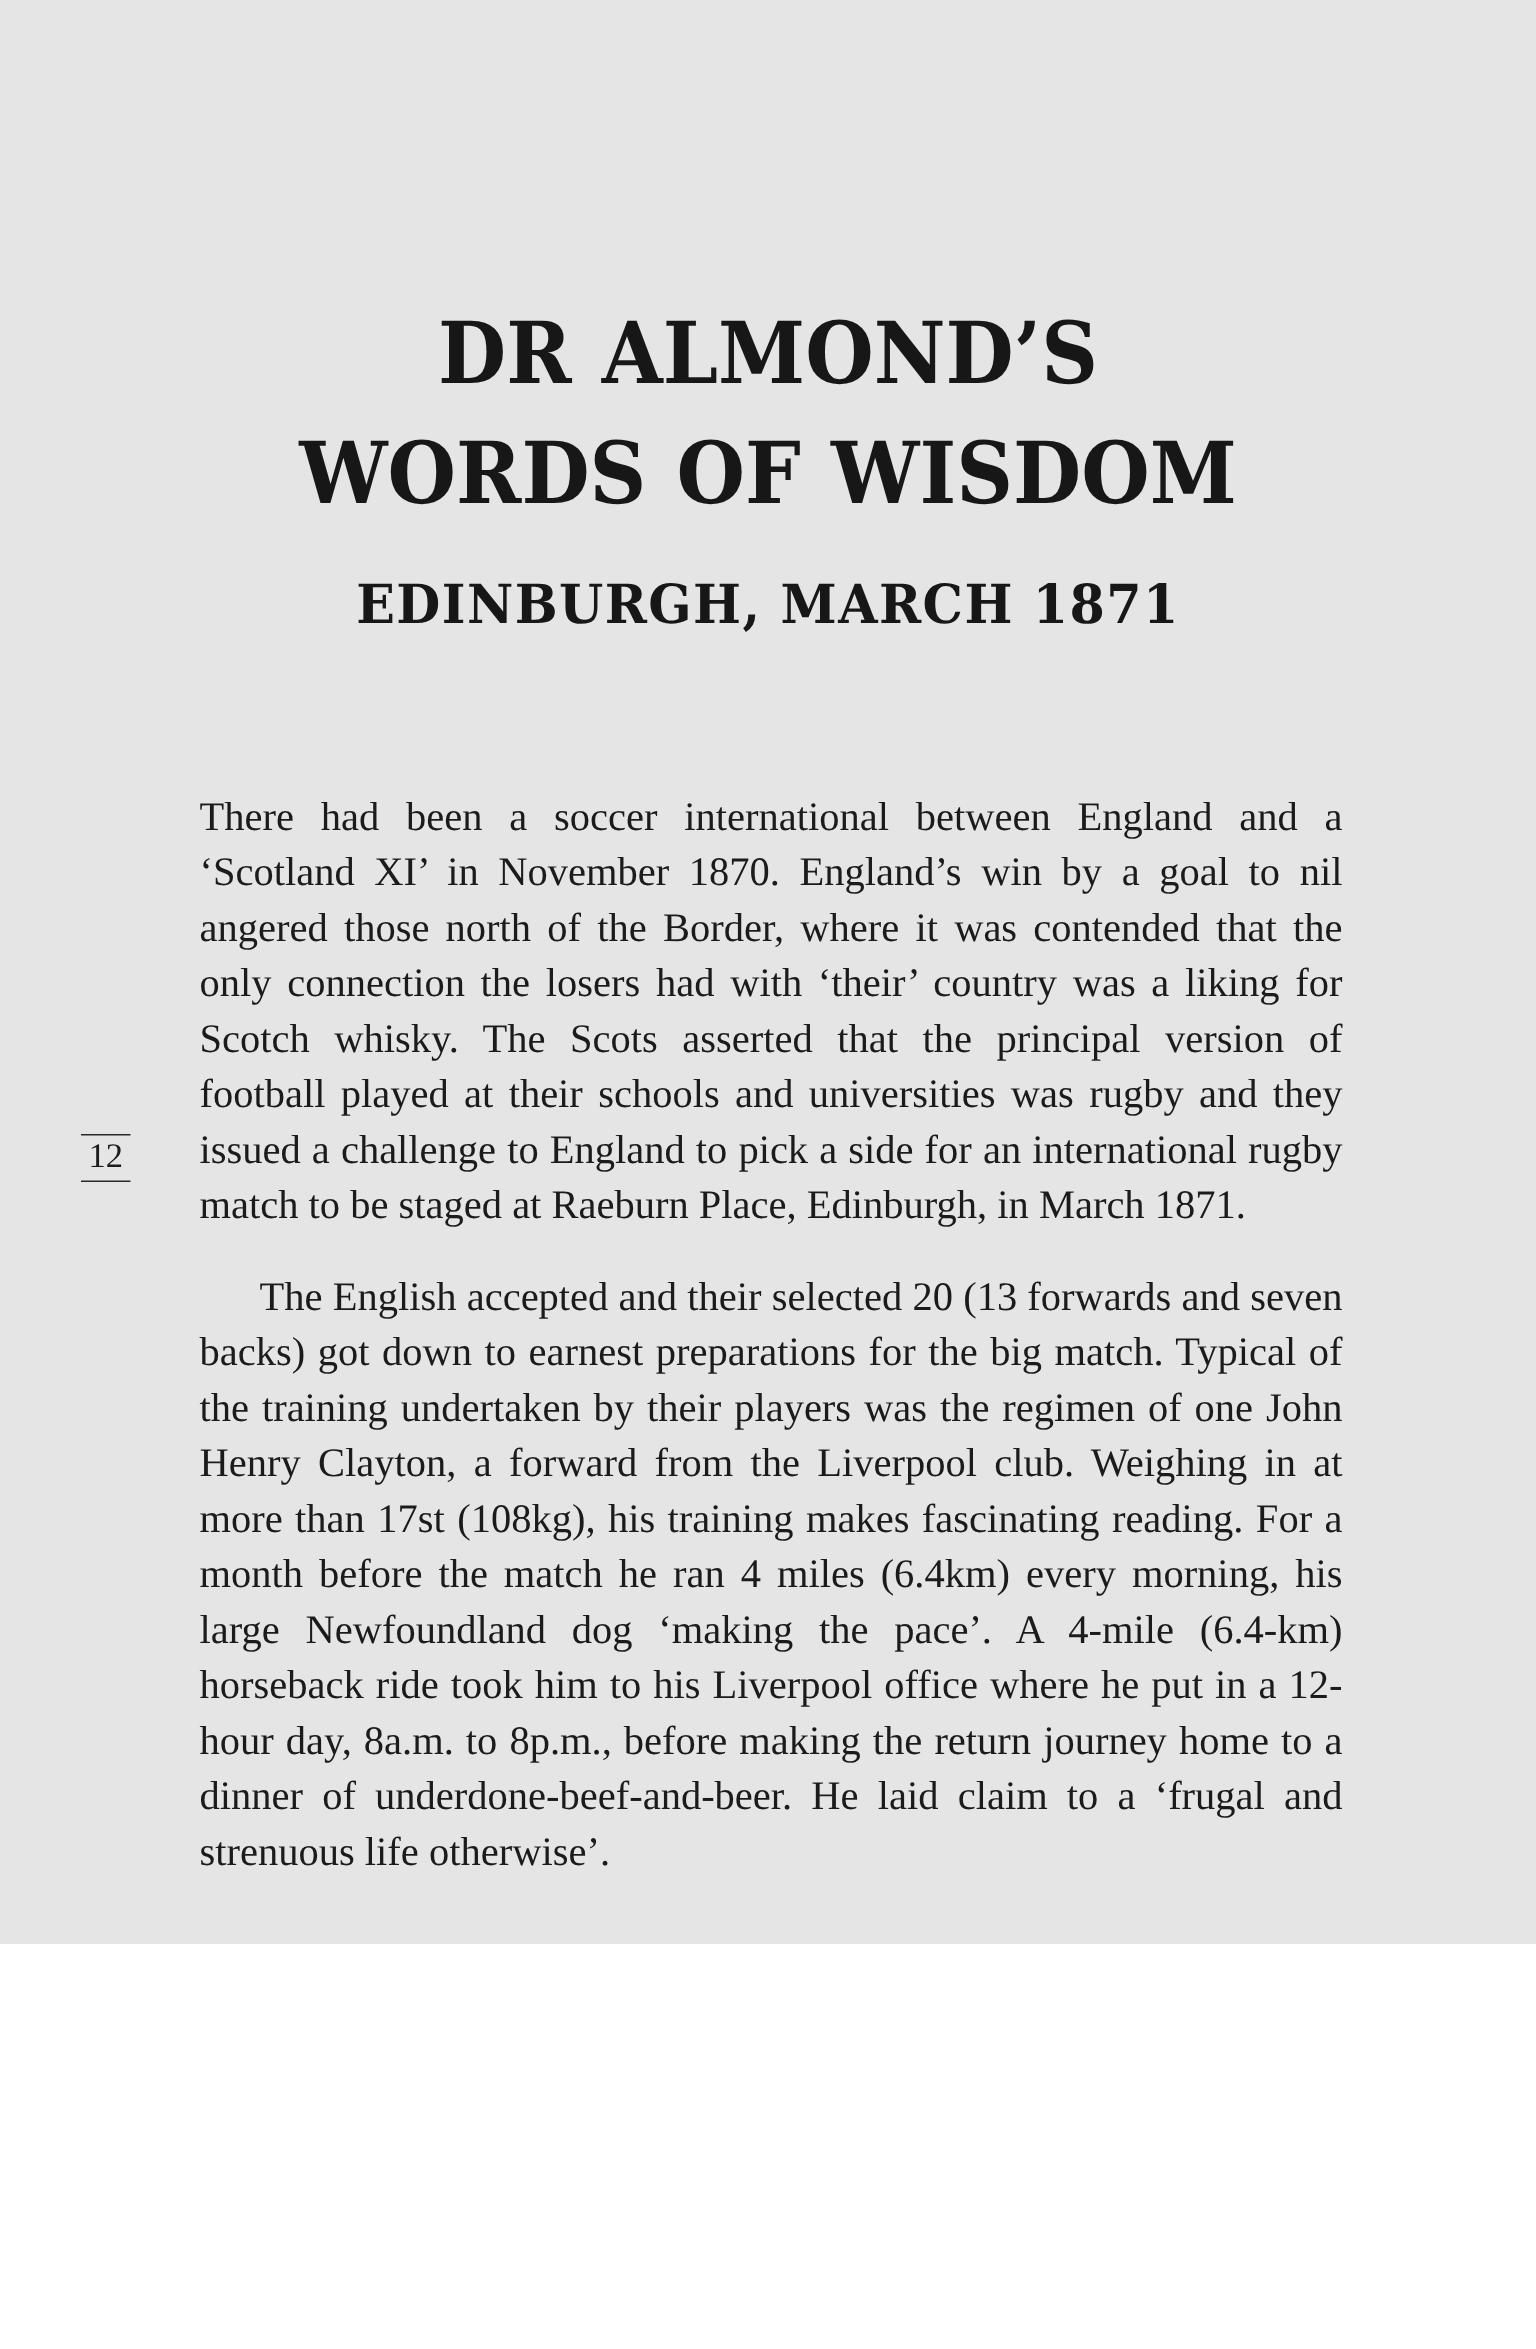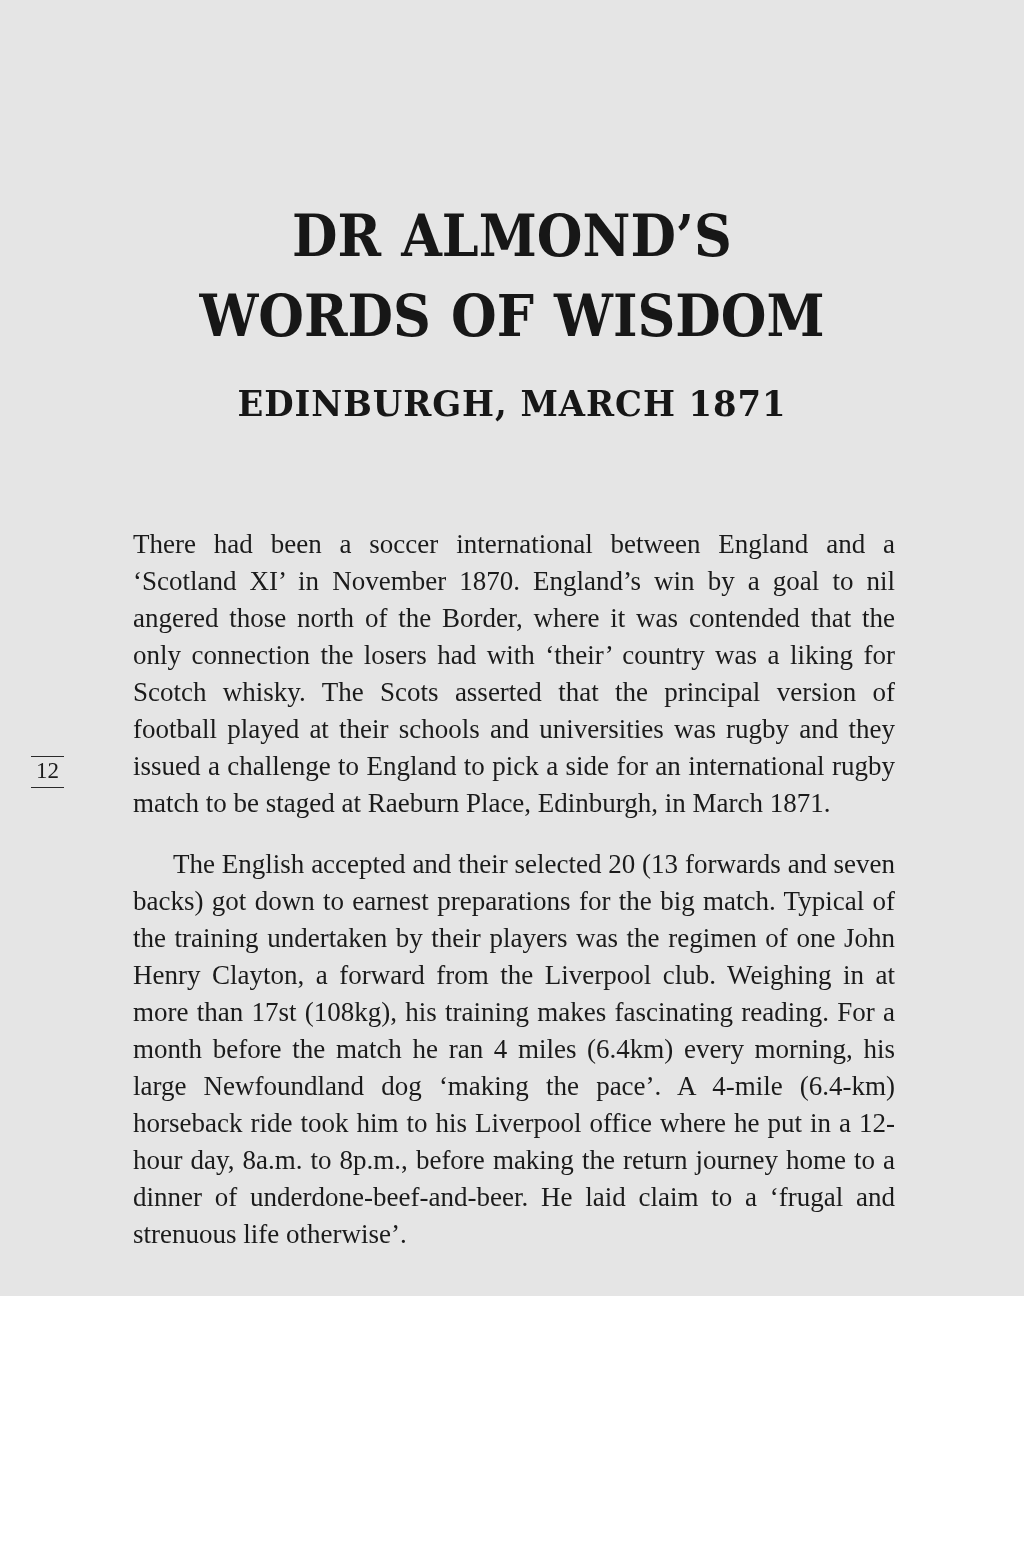--- a/index.html
+++ b/index.html
@@ -41,21 +41,21 @@
     font-weight: 700;
     font-size: 36px;
     letter-spacing: 1px;
     transform: scaleX(0.94);
     transform-origin: center;
     white-space: nowrap;
     color: #171717;
   }
   .page-number {
     position: absolute;
-    left: 31px;
+    left: 54px;
     top: 756px;
     font-family: "Liberation Serif", serif;
     font-size: 23px;
     font-weight: 400;
     color: #1c1c1c;
     border-top: 1.5px solid #2a2a2a;
     border-bottom: 1.5px solid #2a2a2a;
     padding: 1px 5px 3px 5px;
     line-height: 26px;
   }

